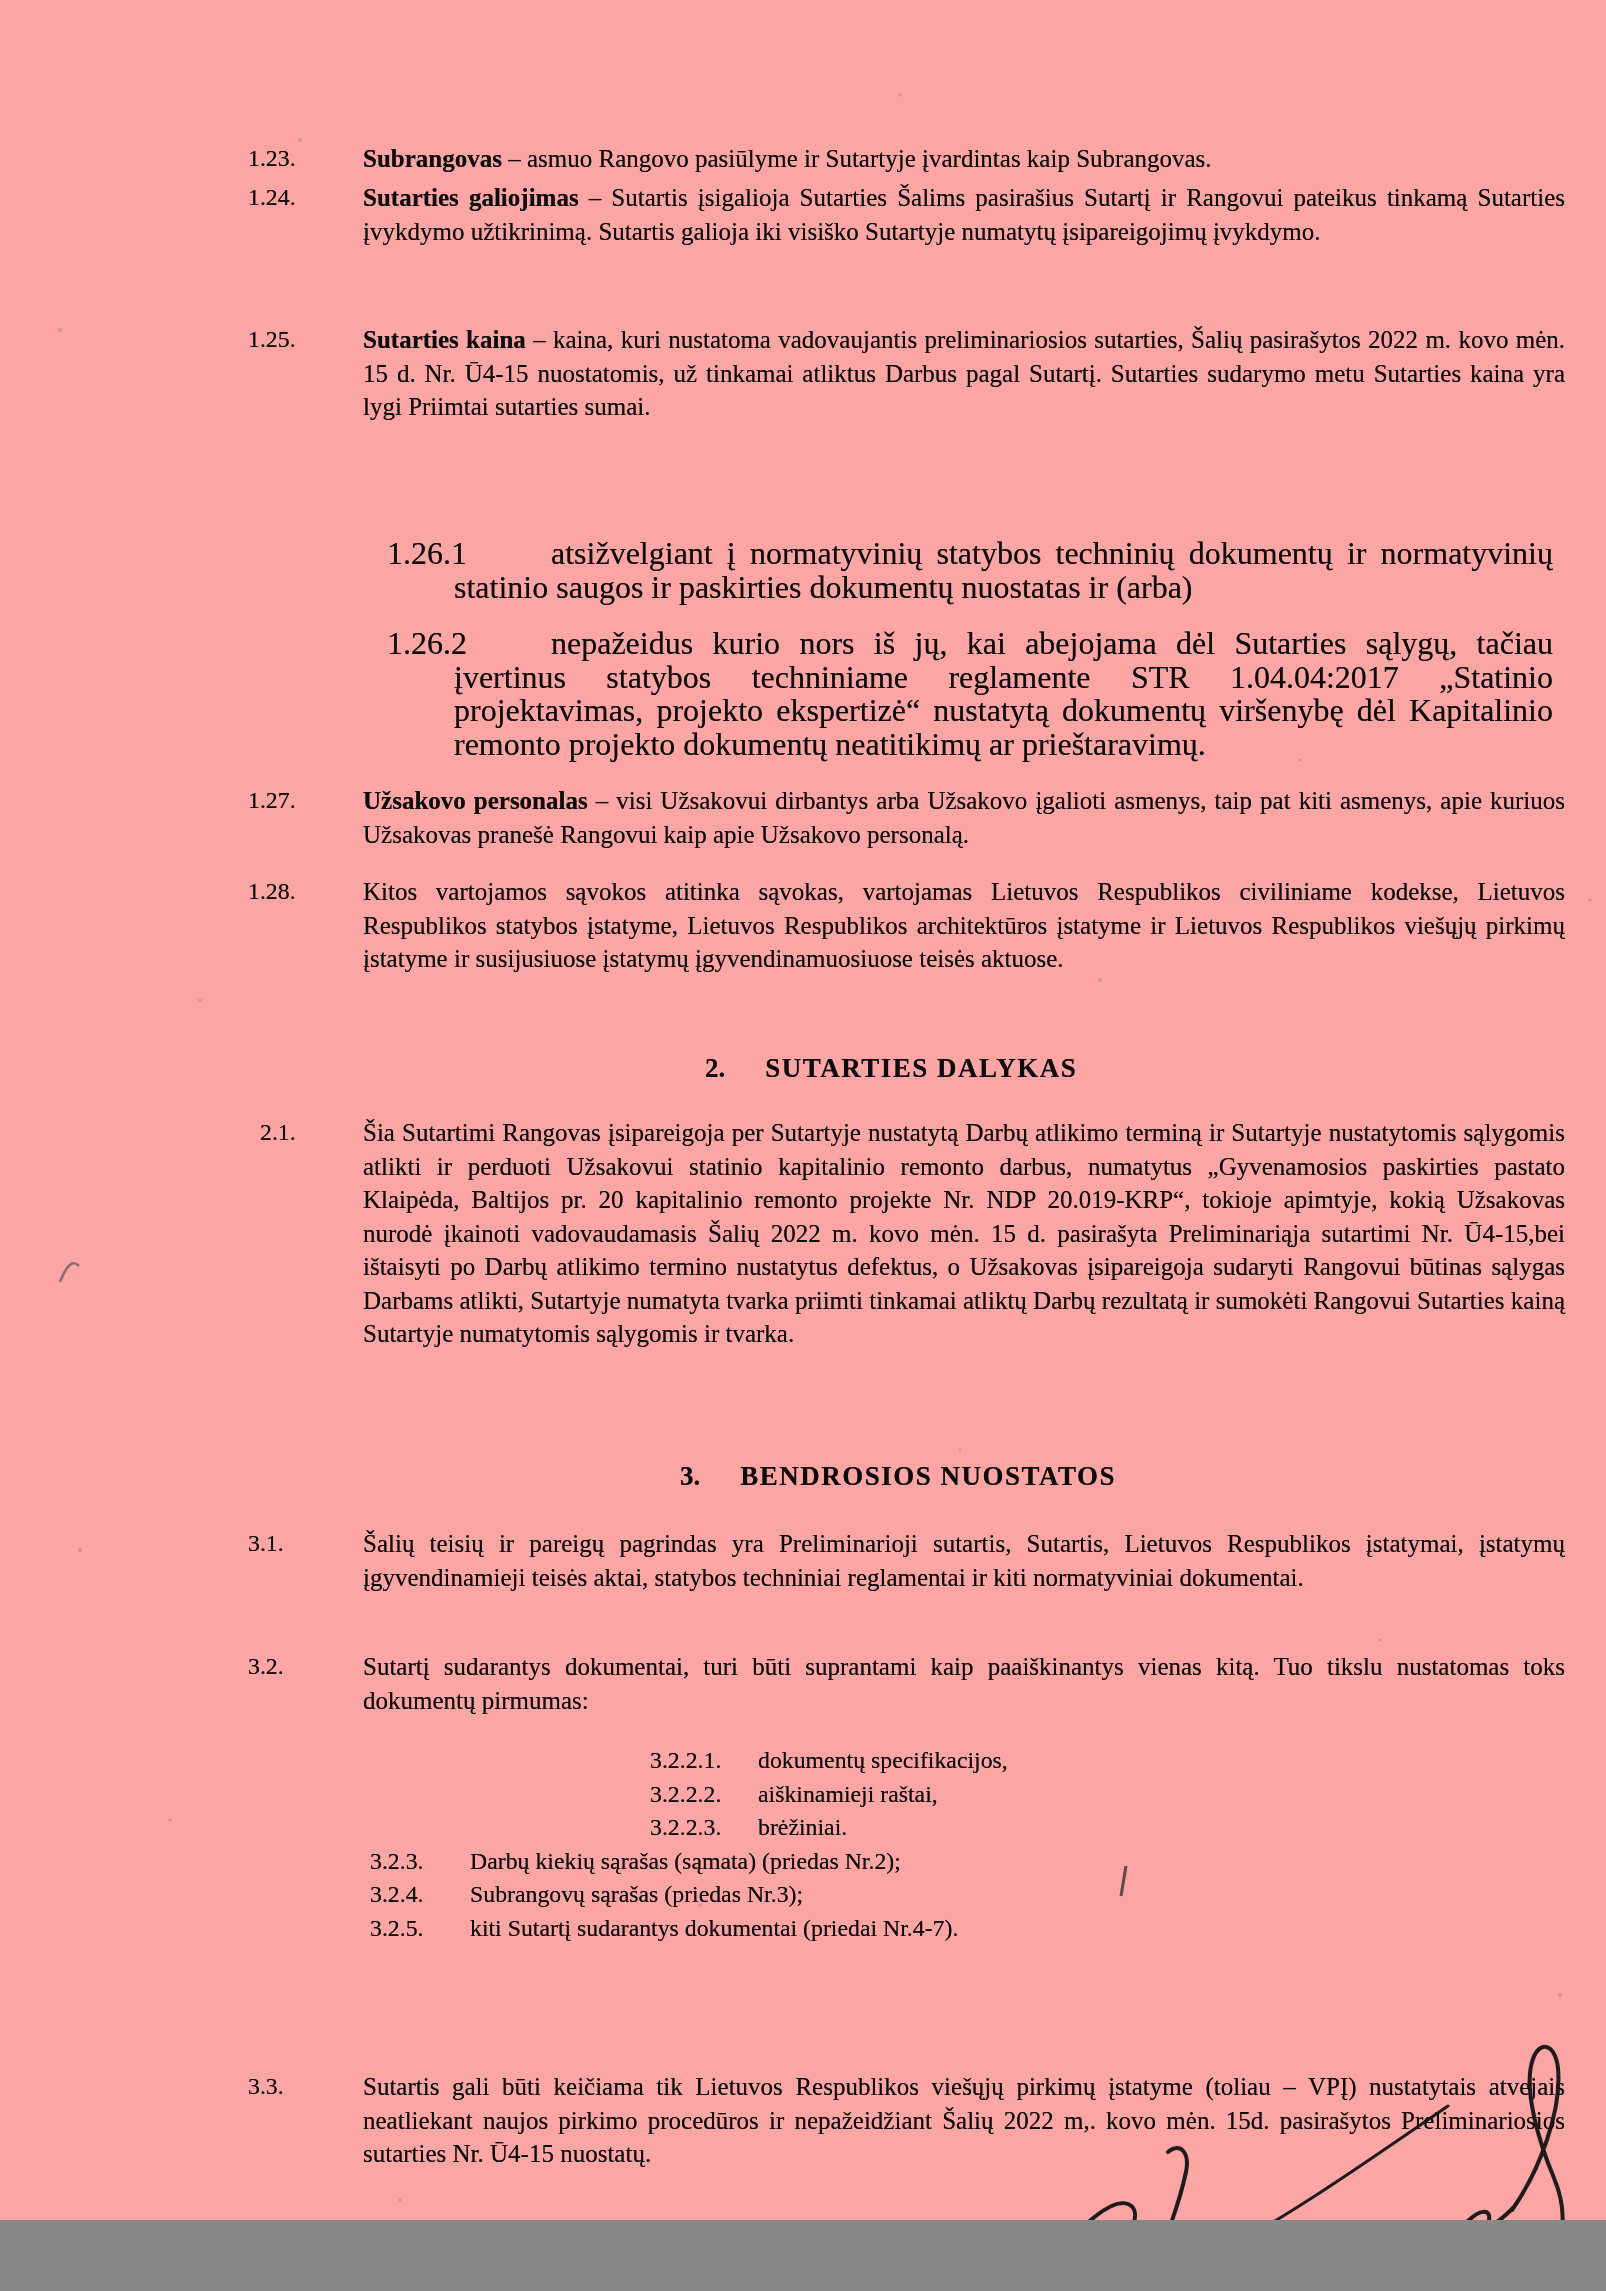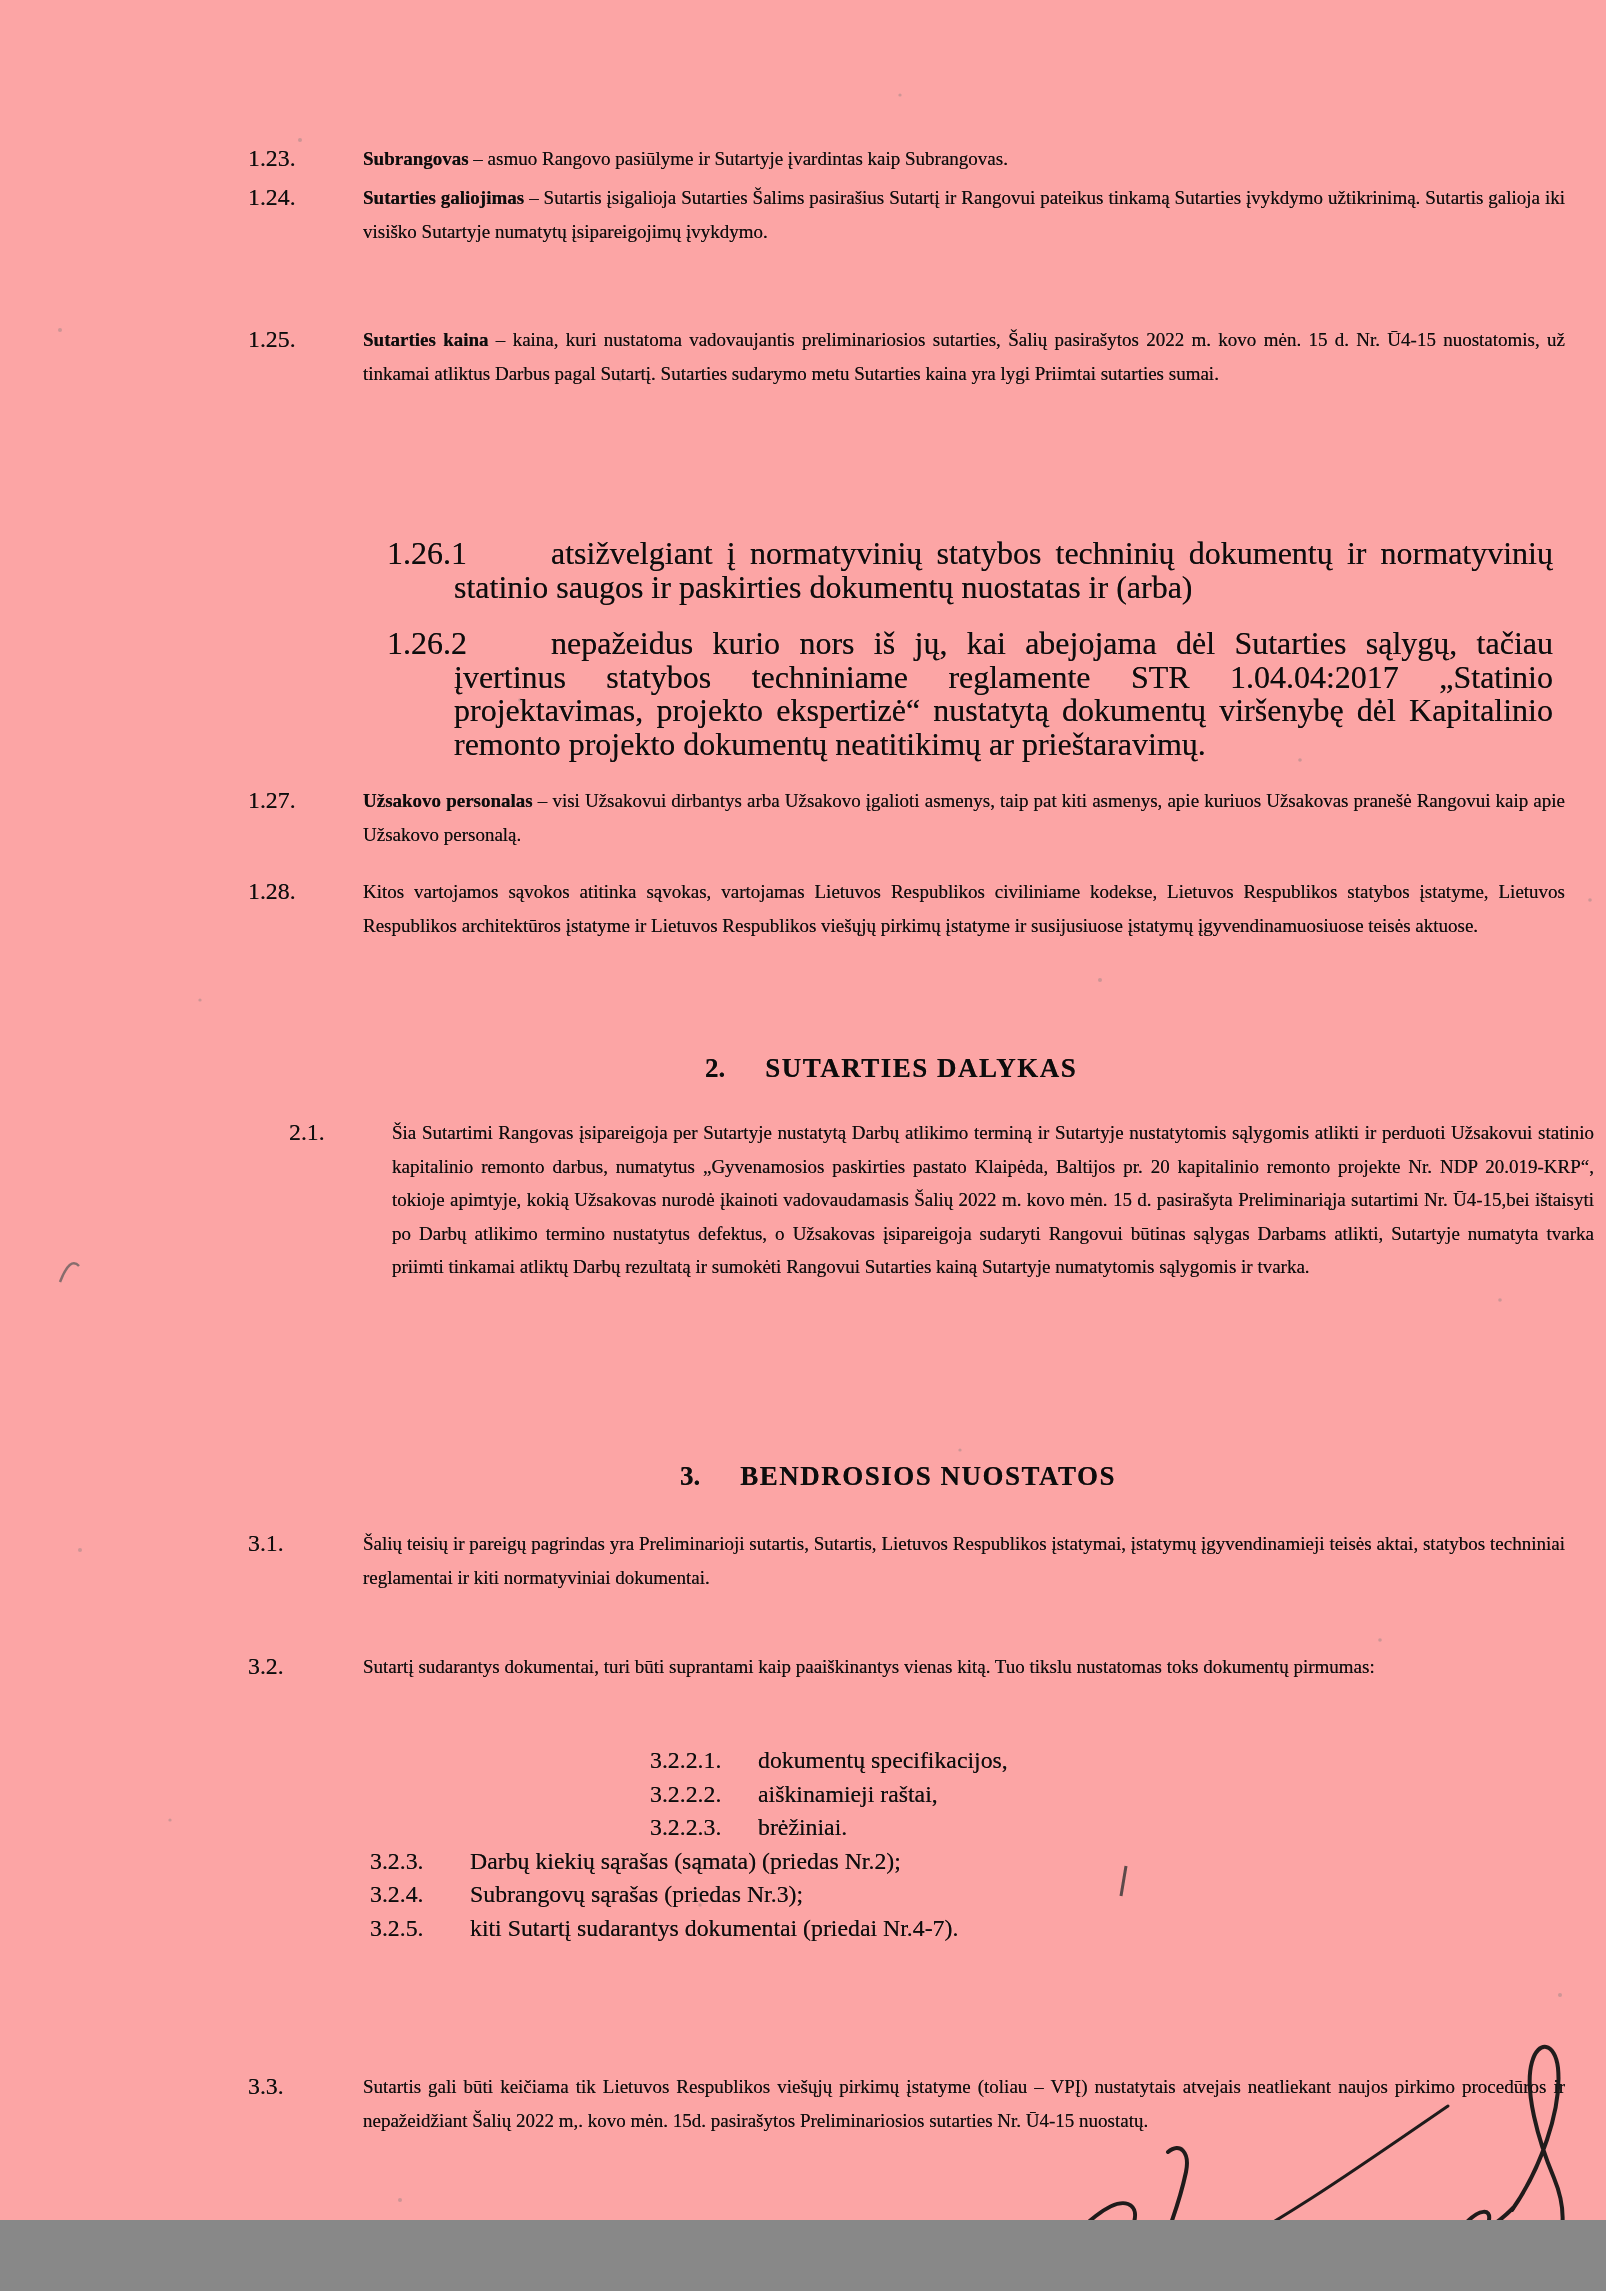--- a/index.html
+++ b/index.html
@@ -8,23 +8,23 @@
     width:1606px;height:2220px;
     background:#fca5a5;
     overflow:hidden;
     font-family:"Liberation Serif","DejaVu Serif",serif;
     color:#0d0d0d;
   }
   .txt{ text-shadow:0 0 .5px rgba(10,10,10,.65); }
   
   .clause{ position:absolute; left:248px; display:flex; z-index:1; }
   .clause .num{ flex:0 0 115px; font-size:23.8px; line-height:33.5px; }
-  .clause .body{ width:1202px; text-align:justify; font-size:19px; line-height:33.5px; }
+  .clause .body{ width:1202px; text-align:justify; font-size:25px; line-height:33.5px; }
   .clause.c21{ left:260px; }
-  .clause.c21 .num{ flex:0 0 103px;margin-left:29px; }
+  .clause.c21 .num{ flex:0 0 103px; }
   .term{ font-weight:bold; }
   
   .sub{ position:absolute; left:454px; width:1099px; text-align:justify;
         font-size:32px; line-height:33.5px; z-index:1; }
   .sub .snum{ display:inline-block; width:164px; margin-left:-67px; }
   
   .heading{ position:absolute; font-weight:bold; font-size:27px; line-height:33px;
             white-space:nowrap; z-index:1;margin-top:12px; }
   .heading .h-num{ margin-right:40px; }
   .heading .h-title{ letter-spacing:1.5px; }

